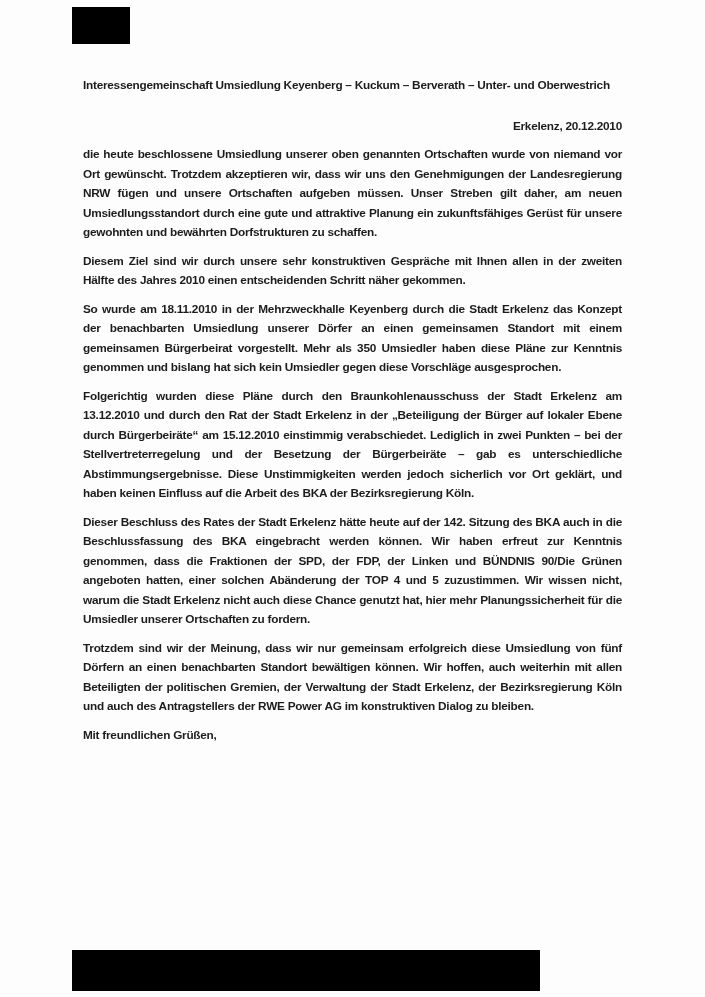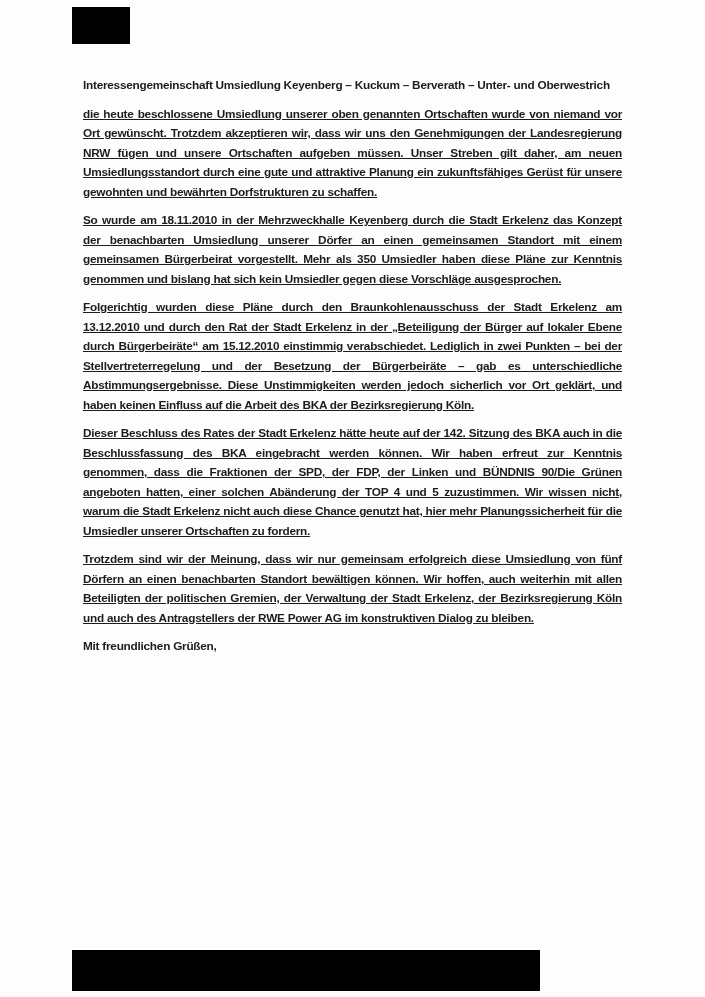--- a/index.html
+++ b/index.html
@@ -49,21 +49,20 @@
   .date-line {
     margin: 21px 0 0;
     text-align: right;
   }
   .salutation {
     margin: 11px 0 0;
   }
   .para {
     margin: 9px 0 0;
     text-align: justify;
-    text-decoration: underline;
   }
   .closing-wish {
     margin: 26px 0 0;
     text-align: justify;
   }
   .regards {
     margin: 9px 0 0;
   }
   .on-behalf {
     margin: 9px 0 0;
@@ -88,24 +87,26 @@
 <body>
 
 <div class="page">
 
   <div class="redaction redaction-top"></div>
 
   <div class="content">
 
     <p class="sender">Interessengemeinschaft Umsiedlung Keyenberg – Kuckum – Berverath – Unter- und Oberwestrich</p>
 
+    <p class="date-line">Erkelenz, 20.12.2010</p>
 
 
     <div>
         <p class="para">die heute beschlossene Umsiedlung unserer oben genannten Ortschaften wurde von niemand vor Ort gewünscht. Trotzdem akzeptieren wir, dass wir uns den Genehmigungen der Landesregierung NRW fügen und unsere Ortschaften aufgeben müssen. Unser Streben gilt daher, am neuen Umsiedlungsstandort durch eine gute und attraktive Planung ein zukunftsfähiges Gerüst für unsere gewohnten und bewährten Dorfstrukturen zu schaffen.</p>
+        <p class="para">Diesem Ziel sind wir durch unsere sehr konstruktiven Gespräche mit Ihnen allen in der zweiten Hälfte des Jahres 2010 einen entscheidenden Schritt näher gekommen.</p>
         <p class="para">So wurde am 18.11.2010 in der Mehrzweckhalle Keyenberg durch die Stadt Erkelenz das Konzept der benachbarten Umsiedlung unserer Dörfer an einen gemeinsamen Standort mit einem gemeinsamen Bürgerbeirat vorgestellt. Mehr als 350 Umsiedler haben diese Pläne zur Kenntnis genommen und bislang hat sich kein Umsiedler gegen diese Vorschläge ausgesprochen.</p>
         <p class="para">Folgerichtig wurden diese Pläne durch den Braunkohlenausschuss der Stadt Erkelenz am 13.12.2010 und durch den Rat der Stadt Erkelenz in der „Beteiligung der Bürger auf lokaler Ebene durch Bürgerbeiräte“ am 15.12.2010 einstimmig verabschiedet. Lediglich in zwei Punkten – bei der Stellvertreterregelung und der Besetzung der Bürgerbeiräte – gab es unterschiedliche Abstimmungsergebnisse. Diese Unstimmigkeiten werden jedoch sicherlich vor Ort geklärt, und haben keinen Einfluss auf die Arbeit des BKA der Bezirksregierung Köln.</p>
         <p class="para">Dieser Beschluss des Rates der Stadt Erkelenz hätte heute auf der 142. Sitzung des BKA auch in die Beschlussfassung des BKA eingebracht werden können. Wir haben erfreut zur Kenntnis genommen, dass die Fraktionen der SPD, der FDP, der Linken und BÜNDNIS 90/Die Grünen angeboten hatten, einer solchen Abänderung der TOP 4 und 5 zuzustimmen. Wir wissen nicht, warum die Stadt Erkelenz nicht auch diese Chance genutzt hat, hier mehr Planungssicherheit für die Umsiedler unserer Ortschaften zu fordern.</p>
         <p class="para">Trotzdem sind wir der Meinung, dass wir nur gemeinsam erfolgreich diese Umsiedlung von fünf Dörfern an einen benachbarten Standort bewältigen können. Wir hoffen, auch weiterhin mit allen Beteiligten der politischen Gremien, der Verwaltung der Stadt Erkelenz, der Bezirksregierung Köln und auch des Antragstellers der RWE Power AG im konstruktiven Dialog zu bleiben.</p>
       </div>
 
 
     <p class="regards">Mit freundlichen Grüßen,</p>
 
 

